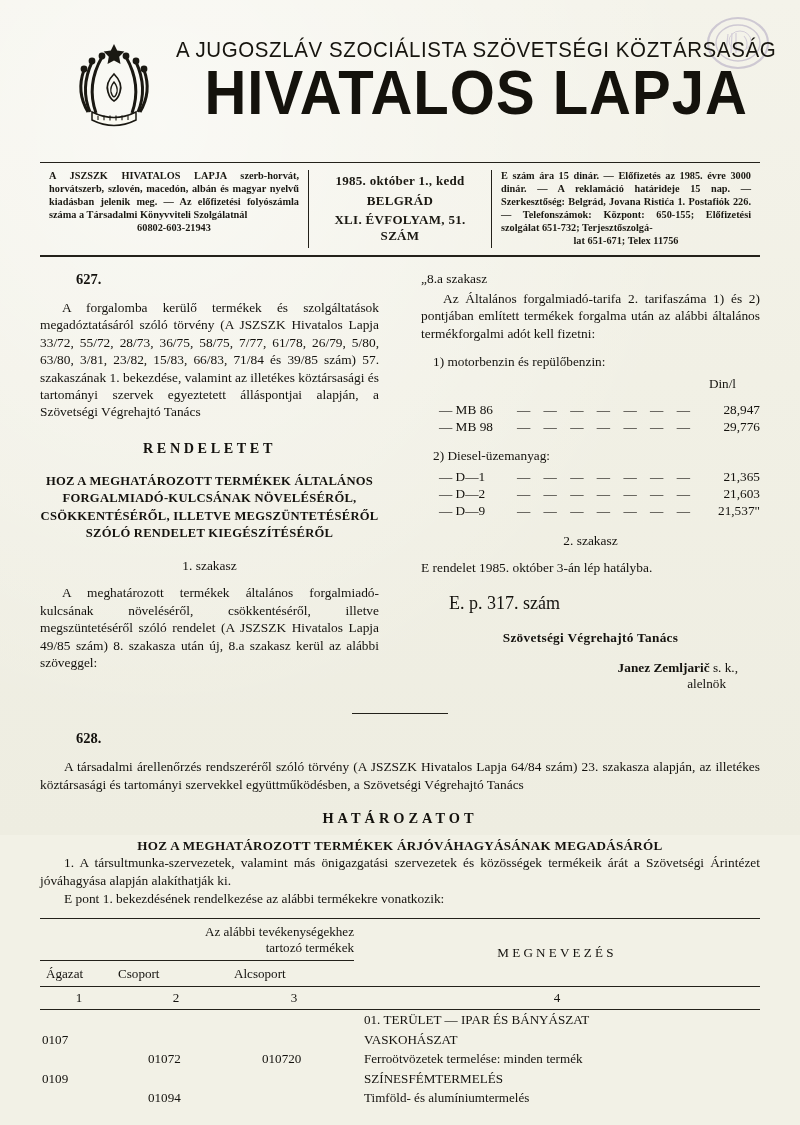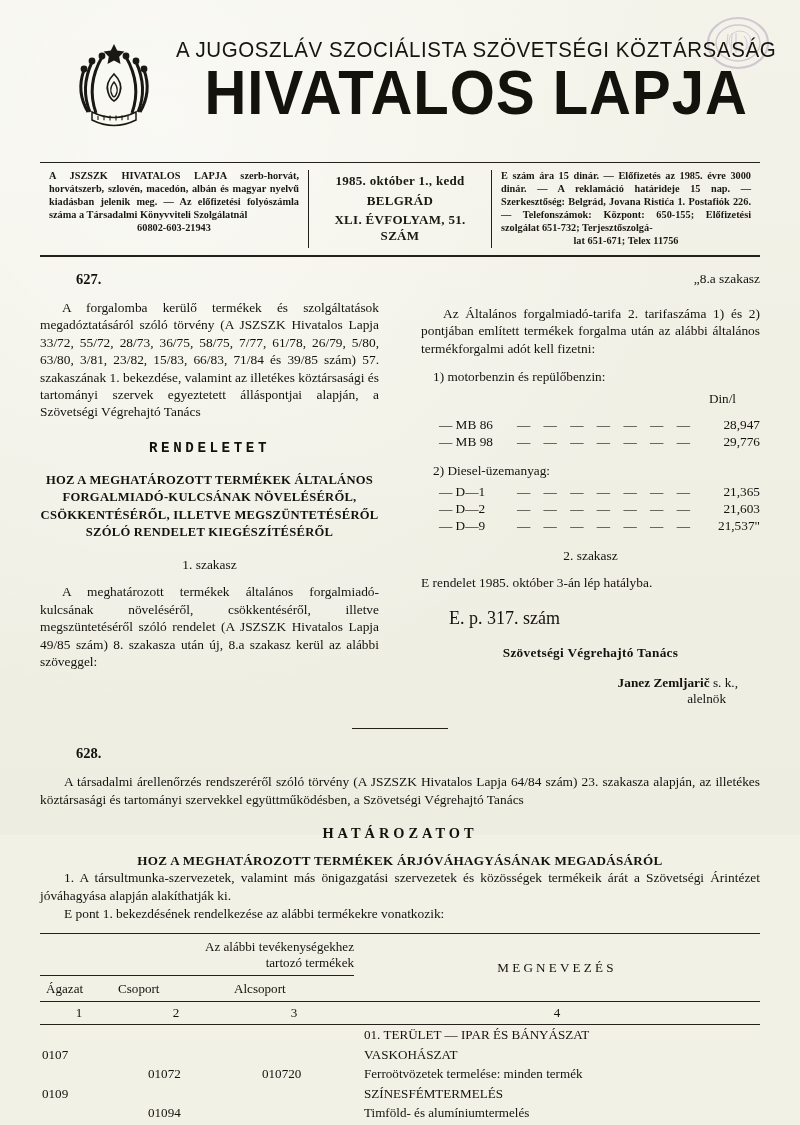--- a/index.html
+++ b/index.html
@@ -104,37 +104,37 @@
   }
   .para{
     font-size:13.4px;line-height:1.30;
     text-align:justify;
     text-indent:22px;
     hyphens:none;
   }
   .para.noindent{text-indent:0;}
   .hdr-center{
     text-align:center;font-weight:700;
-    font-family:Liberation Mono, monospace;
+    font-family:Liberation Serif, serif;
   }
   .rendeletet{
     font-size:14.2px;letter-spacing:3.6px;
     margin:19px 0 16px 0;
   }
   .subhead{
     font-size:12.6px;line-height:1.38;
     letter-spacing:.25px;
     text-align:center;font-weight:700;
     margin-bottom:16px;
   }
   .szakasz{
     text-align:center;font-size:13.4px;margin:14px 0 10px 0;
   }
   .quoted-head{
-    text-align:right;font-size:13.4px;margin:0 0 18px 0;
+    text-align:left;font-size:13.4px;margin:0 0 3px 0;
   }
   .unit{
     text-align:right;font-size:13.2px;margin:6px 0 9px 0;padding-right:24px;
   }
   .price-list{margin:4px 0 0 0;}
   .price-row{
     display:flex;align-items:baseline;
     font-size:13.3px;line-height:1.30;
     padding-left:18px;
   }

